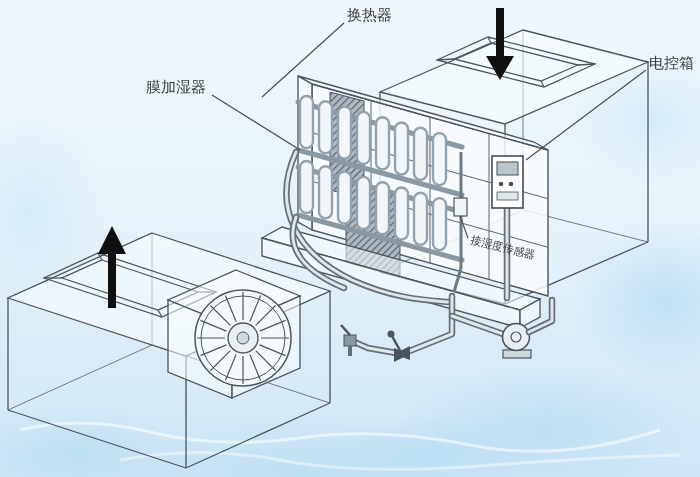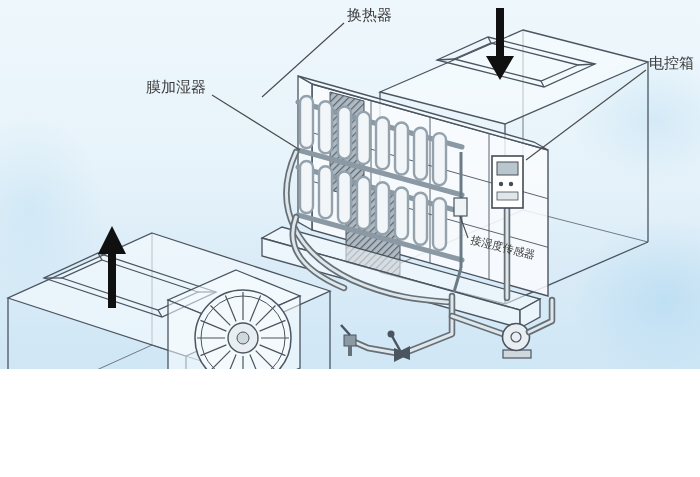--- a/index.html
+++ b/index.html
@@ -1,19 +1,19 @@
 <!DOCTYPE html>
 <html><head>
 <meta charset="utf-8">
 <style>
   html,body{margin:0;padding:0;}
   body{font-family:"Liberation Sans",sans-serif;}
   .stage{
     position:relative;
-    width:700px;height:369px;
+    width:700px;height:477px;
     overflow:hidden;
     background:linear-gradient(180deg,#eef7fc 0%,#e7f3fa 45%,#d9ebf7 75%,#cfe6f5 100%);
     text-decoration:underline;
   }
   .stage svg{position:absolute;left:0;top:0;}
   .edge{stroke:#4b5560;stroke-width:1.3;fill:none;}
   .edge-fill{stroke:#4b5560;stroke-width:1.3;fill:rgba(250,253,255,0.55);}
   .hidden-edge{stroke:#4b5560;stroke-width:1;fill:none;opacity:.75;}
   .grid{stroke:#5a6570;stroke-width:1;fill:none;}
   .panel{fill:rgba(250,252,254,0.85);stroke:#4b5560;stroke-width:1.4;}

